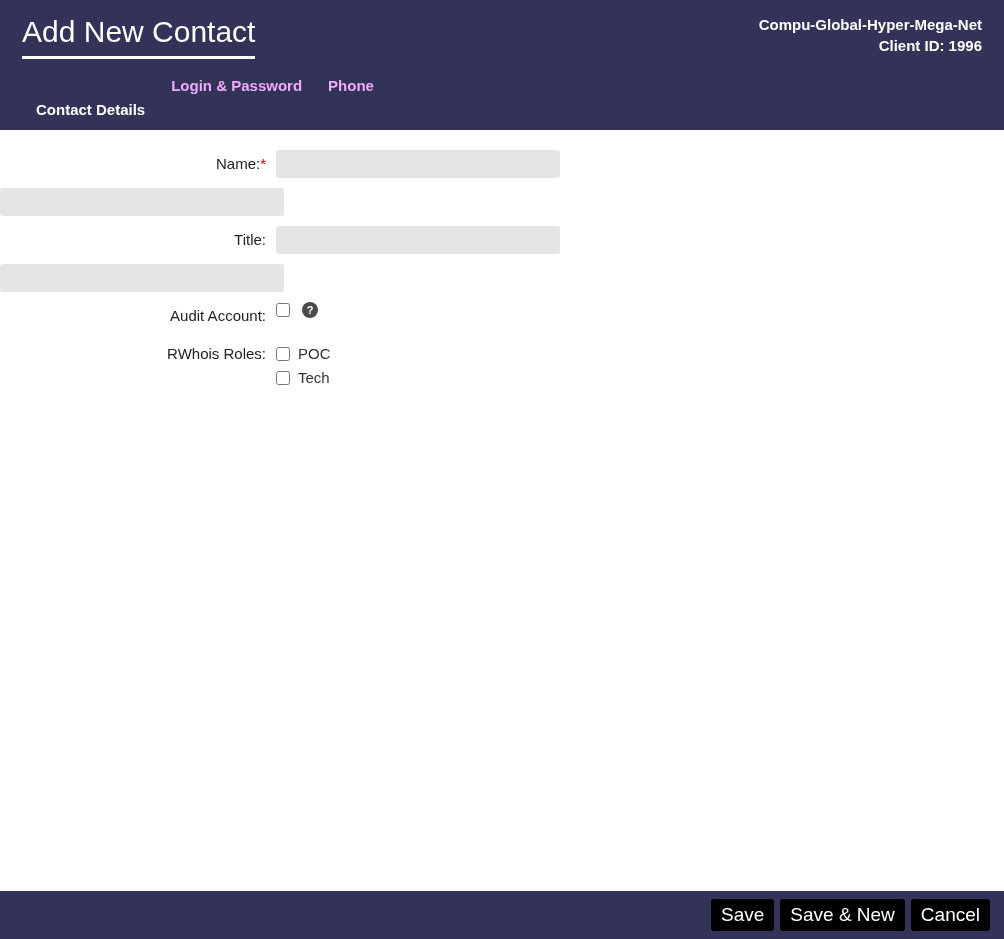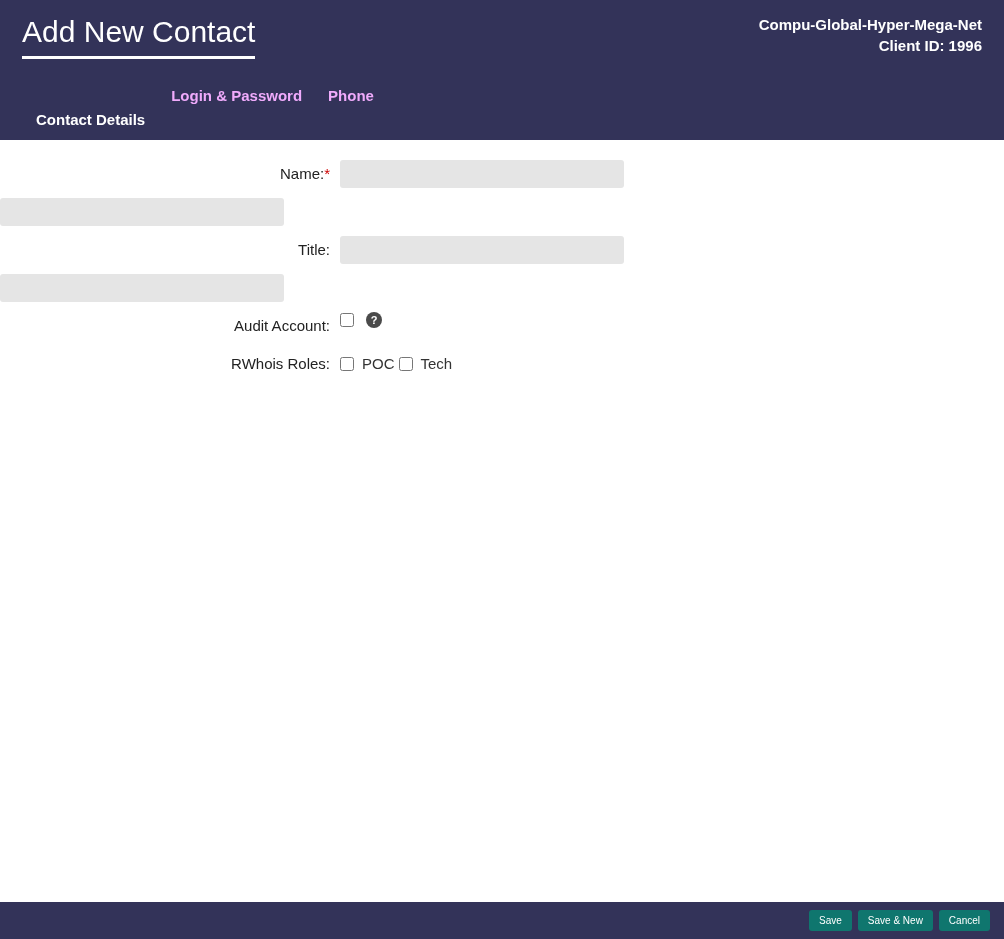--- a/index.html
+++ b/index.html
@@ -19,21 +19,21 @@
     }
     .header {
       background: #333359;
       color: #fff;
       padding: 14px 22px 0 22px;
     }
     .header-top {
       display: flex;
       justify-content: space-between;
       align-items: flex-start;
-      margin-bottom: 20px;
+      margin-bottom: 10px;
     }
     .page-title {
       font-size: 30px;
       font-weight: 300;
       border-bottom: 3px solid #fff;
       padding-bottom: 6px;
       line-height: 1.2;
     }
     .client-info {
       text-align: right;
@@ -61,21 +61,21 @@
       flex: 1;
       padding: 20px 0 0 0;
       overflow-y: auto;
     }
     .form-row {
       display: flex;
       align-items: flex-start;
       margin-bottom: 10px;
     }
     .form-label {
-      width: 340px;
+      width: 276px;
       text-align: right;
       padding-right: 10px;
       font-size: 15px;
       line-height: 28px;
       color: #222;
     }
     .required {
       color: #c00;
     }
     .form-control-wrap {
@@ -85,21 +85,21 @@
       width: 100%;
       height: 28px;
       background: #e5e5e5;
       border: none;
       border-radius: 3px;
       padding: 4px 8px;
       font-size: 14px;
     }
     .checkbox-group {
       display: flex;
-      flex-direction: row;
+      flex-direction: column;
       gap: 4px;
       padding-top: 4px;
     }
     .checkbox-row {
       display: flex;
       align-items: center;
       gap: 8px;
       line-height: 20px;
       font-size: 15px;
     }
@@ -123,26 +123,26 @@
       cursor: pointer;
     }
     .footer {
       background: #333359;
       padding: 8px 14px;
       display: flex;
       justify-content: flex-end;
       gap: 6px;
     }
     .btn {
-      background: #0f766e;
+      background: #000000;
       color: #fff;
       border: none;
       border-radius: 3px;
       padding: 5px 10px;
-      font-size: 10px;
+      font-size: 19px;
       cursor: pointer;
     }
     ::-webkit-scrollbar {
       width: 8px;
     }
     ::-webkit-scrollbar-track {
       background: #f0f0f0;
     }
     ::-webkit-scrollbar-thumb {
       background: #c0c0c0;

